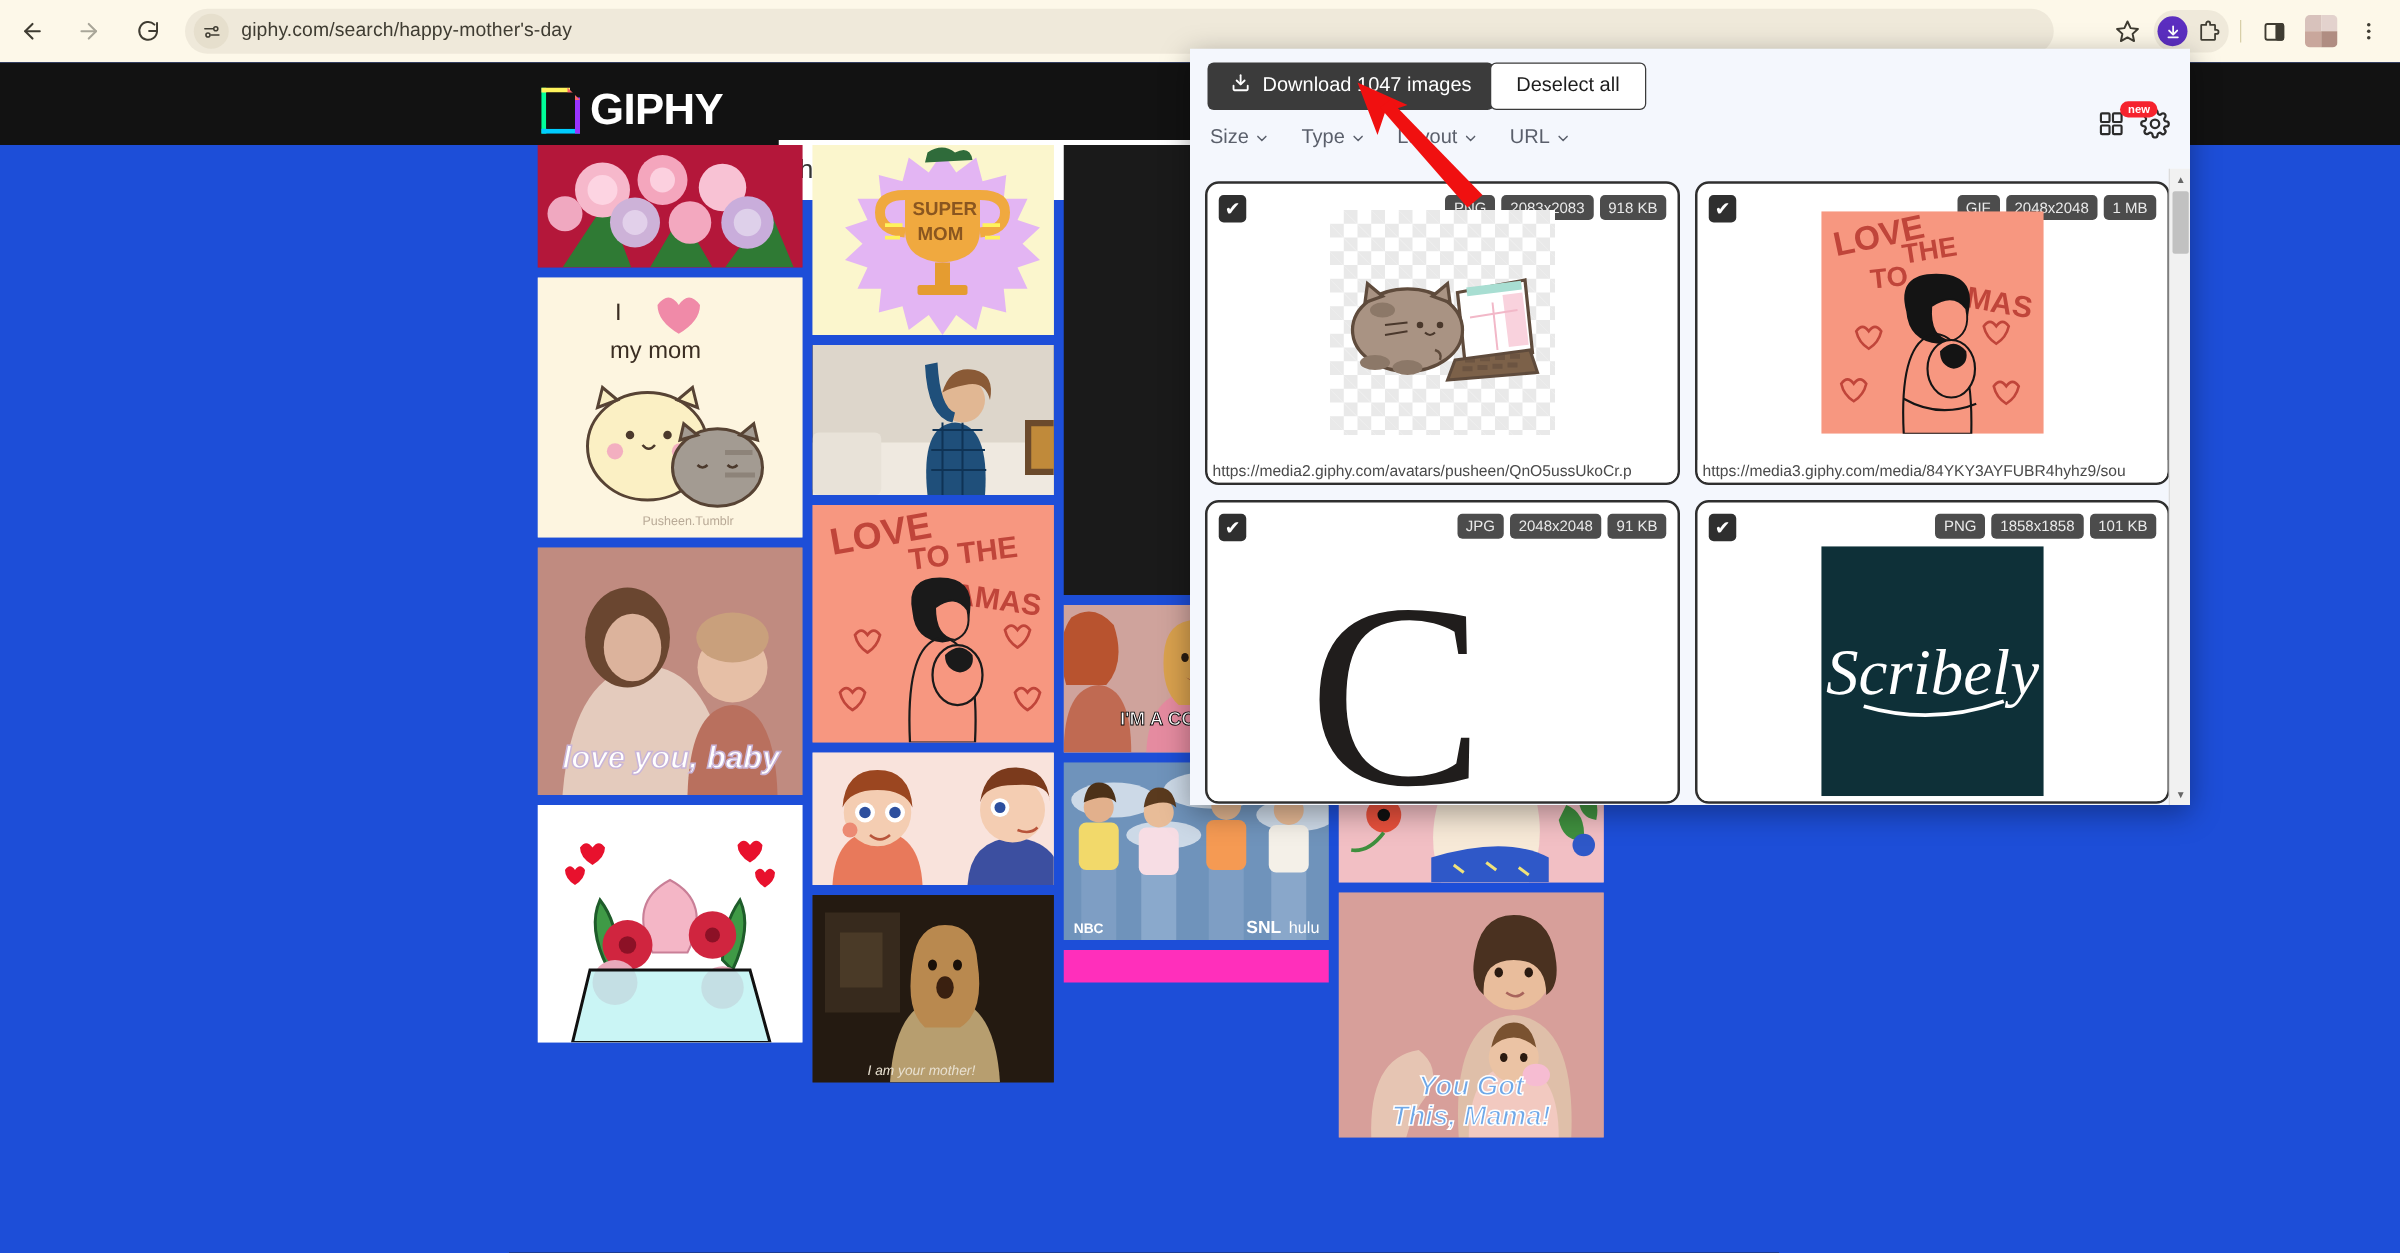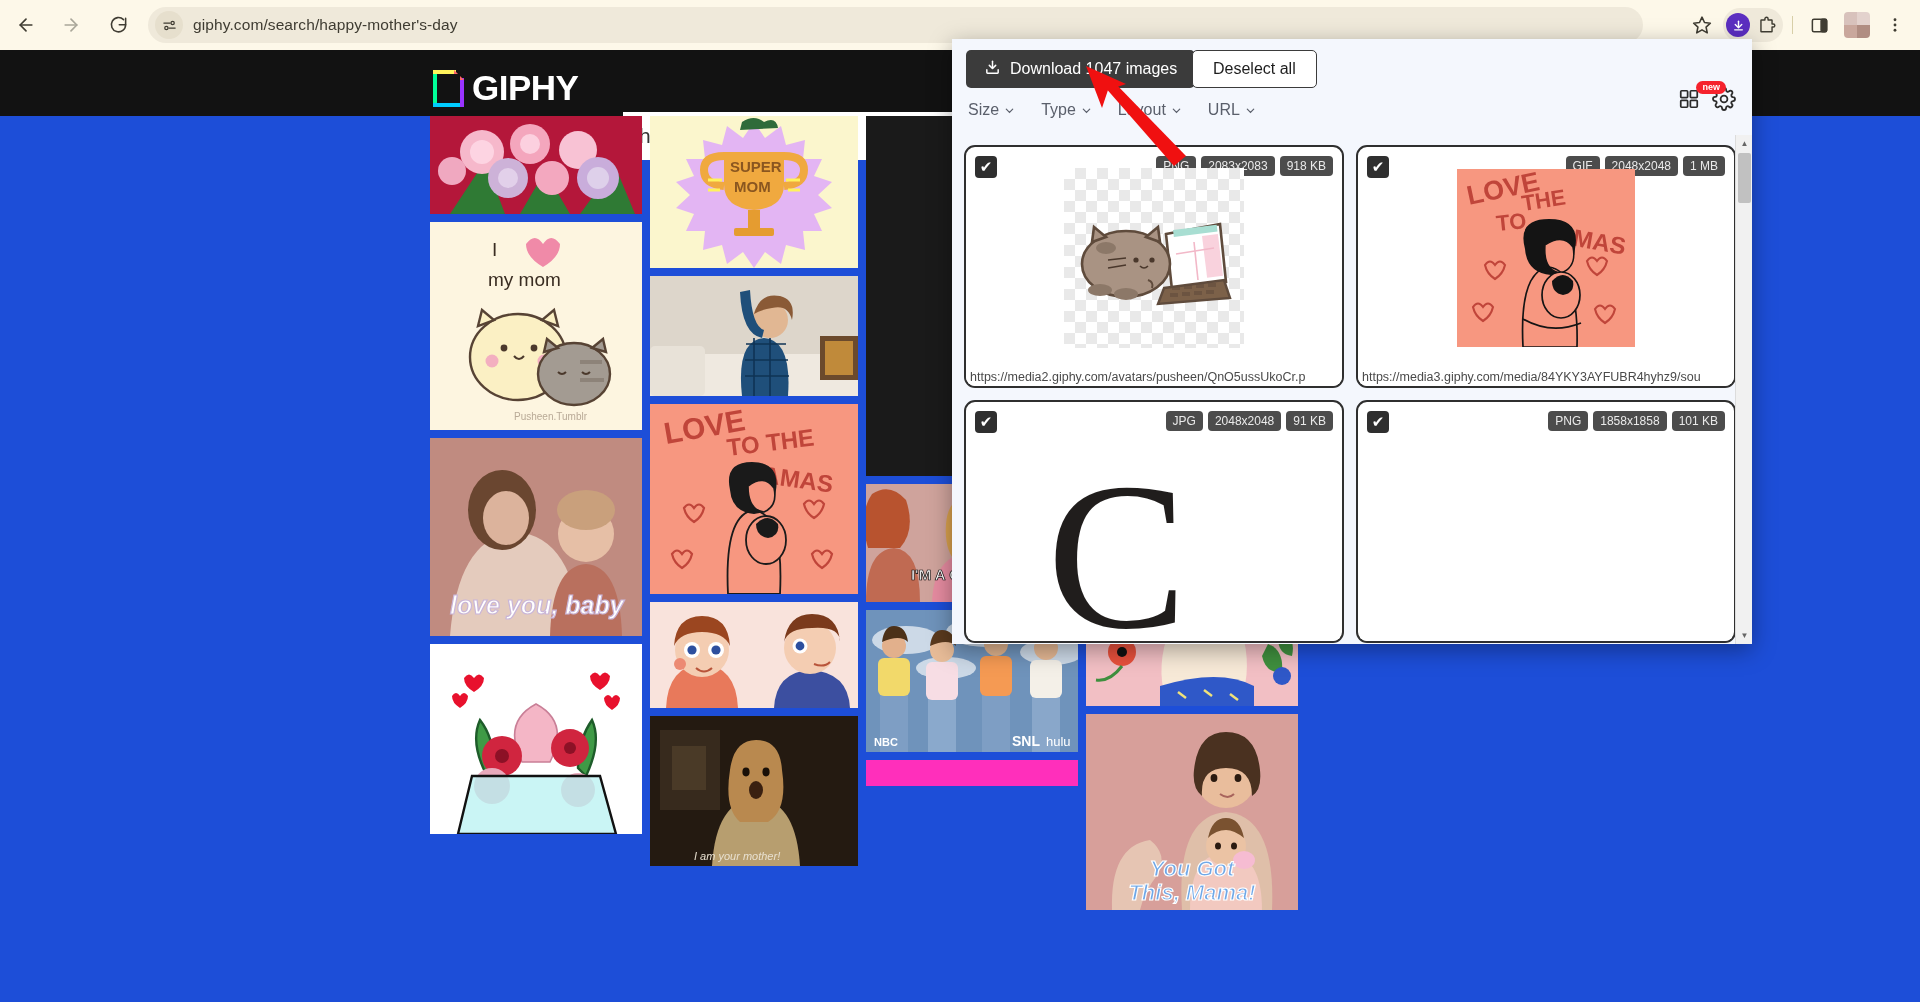--- a/index.html
+++ b/index.html
@@ -391,21 +391,21 @@
             <circle cx="72" cy="112" r="7" fill="#8c1126"></circle>
           <circle cx="140" cy="104" r="19" fill="#d0253f"></circle>
             <circle cx="140" cy="104" r="6" fill="#8c1126"></circle>
           <circle cx="62" cy="142" r="18" fill="#e8a9bb"></circle>
             <circle cx="148" cy="146" r="17" fill="#e8a9bb"></circle>
           <path d="M42 132 L170 132 L186 190 L28 190 Z" fill="#b8f2f2" fill-opacity=".75" stroke="#111" stroke-width="2.4"></path>
         </svg>
       </div>
     </div>
 
-    <div class="mcol" style="width:208px">
+    <div class="mcol" style="width:193px">
       <div class="tile" style="height:152px;background:#fbf6cd">
         <svg width="208" height="152" viewBox="0 0 208 152">
           <rect width="208" height="152" fill="#fbf6cd"></rect>
           <polygon fill="#e3b5f3" points="104,6 115,22 131,10 136,29 155,24 153,43 172,43 164,60 182,66 168,79 182,92 164,98 172,115 153,115 155,134 136,129 131,148 115,136 104,152 93,136 77,148 72,129 53,134 55,115 36,115 44,98 26,92 40,79 26,66 44,60 36,43 55,43 53,24 72,29 77,10 93,22"></polygon>
           <path d="M74 36 h60 v32 q0 24-30 26 q-30-2-30-26z" fill="#f0a93f"></path>
           <path d="M74 40 q-20 0 -20 14 q0 14 20 16" fill="none" stroke="#f0a93f" stroke-width="8"></path>
           <path d="M134 40 q20 0 20 14 q0 14 -20 16" fill="none" stroke="#f0a93f" stroke-width="8"></path>
           <rect x="98" y="94" width="12" height="18" fill="#e59c30"></rect>
           <rect x="84" y="112" width="40" height="8" rx="2" fill="#e59c30"></rect>
           <text x="80" y="56" font-family="Liberation Sans" font-size="15" font-weight="bold" fill="#8a5620">SUPER</text>
@@ -777,20 +777,27 @@
       <div class="card-url"></div>
     </div>
 
     <div class="img-card">
       <div class="card-check">✔</div>
       <div class="card-tags">
         <span class="tag">PNG</span>
         <span class="tag">1858x1858</span>
         <span class="tag">101 KB</span>
       </div>
+      <div class="card-thumb" style="top:30px;bottom:0">
+        <svg width="178" height="200" viewBox="0 0 178 200">
+          <rect width="178" height="200" fill="#0e3038"></rect>
+          <text x="89" y="118" font-family="Liberation Serif, serif" font-size="52" font-style="italic" fill="#ffffff" text-anchor="middle">Scribely</text>
+          <path d="M34 128 q55 16 112 -4" stroke="#fff" stroke-width="3" fill="none"></path>
+        </svg>
+      </div>
       <div class="card-url"></div>
     </div>
   </div>
 
   <div id="ext-scrollbar">
     <div class="sb-arrow" style="top:0">▲</div>
     <div id="ext-scroll-thumb"></div>
     <div class="sb-arrow" style="bottom:0">▼</div>
   </div>
 </div>

